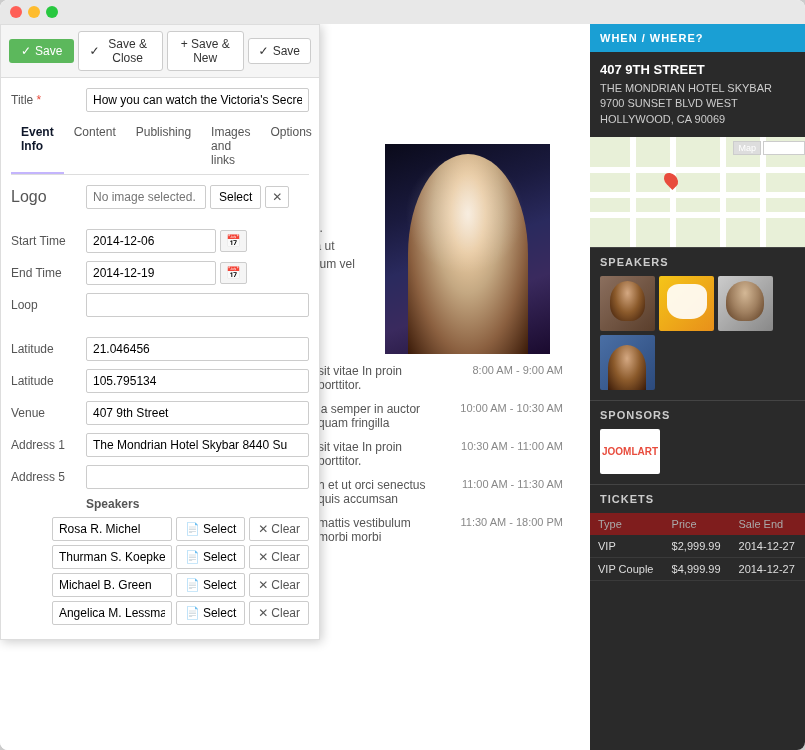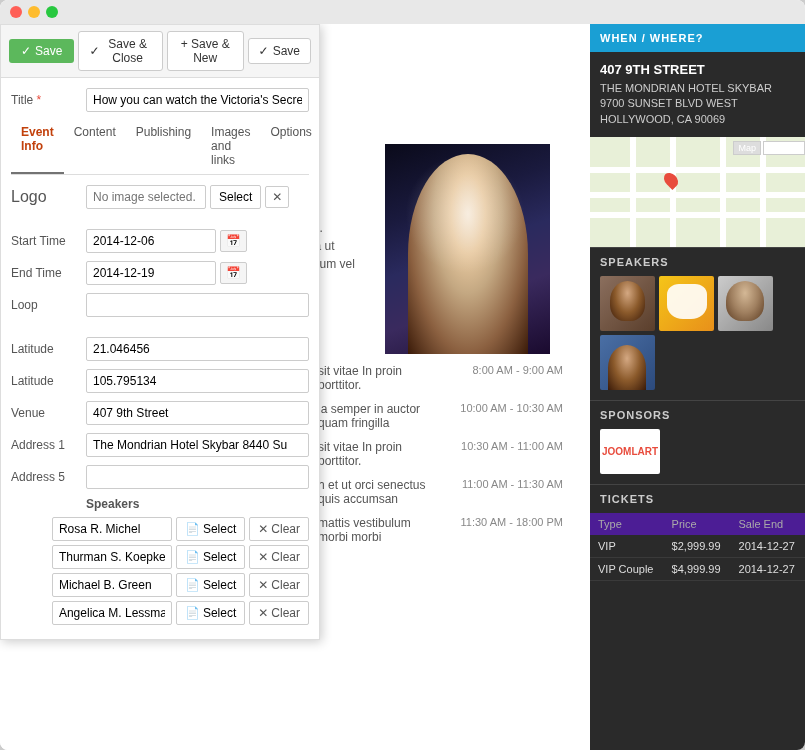--- a/index.html
+++ b/index.html
@@ -125,22 +125,22 @@
       gap: 0;
     }
     .tab-item {
       padding: 5px 10px;
       font-size: 12px;
       color: #555;
       cursor: pointer;
       border-bottom: 2px solid transparent;
     }
     .tab-item.active {
-      color: #c2410c;
-      border-bottom: 2px solid #737373;
+      color: #0f172a;
+      border-bottom: 2px solid #c4b5fd;
       font-weight: bold;
     }
     .logo-row {
       display: flex;
       align-items: center;
       margin-bottom: 10px;
     }
     .logo-label {
       width: 75px;
       font-size: 16px;
@@ -389,21 +389,21 @@
       font-weight: bold;
       color: #e84c3d;
       border-radius: 2px;
     }
     .tickets-table {
       width: 100%;
       border-collapse: collapse;
       font-size: 11px;
     }
     .tickets-table th {
-      background: #4c1d95;
+      background: #7f1d1d;
       color: #aaa;
       padding: 5px 8px;
       text-align: left;
       font-weight: normal;
     }
     .tickets-table td {
       padding: 5px 8px;
       border-bottom: 1px solid #3a3a3a;
       color: #ddd;
     }

